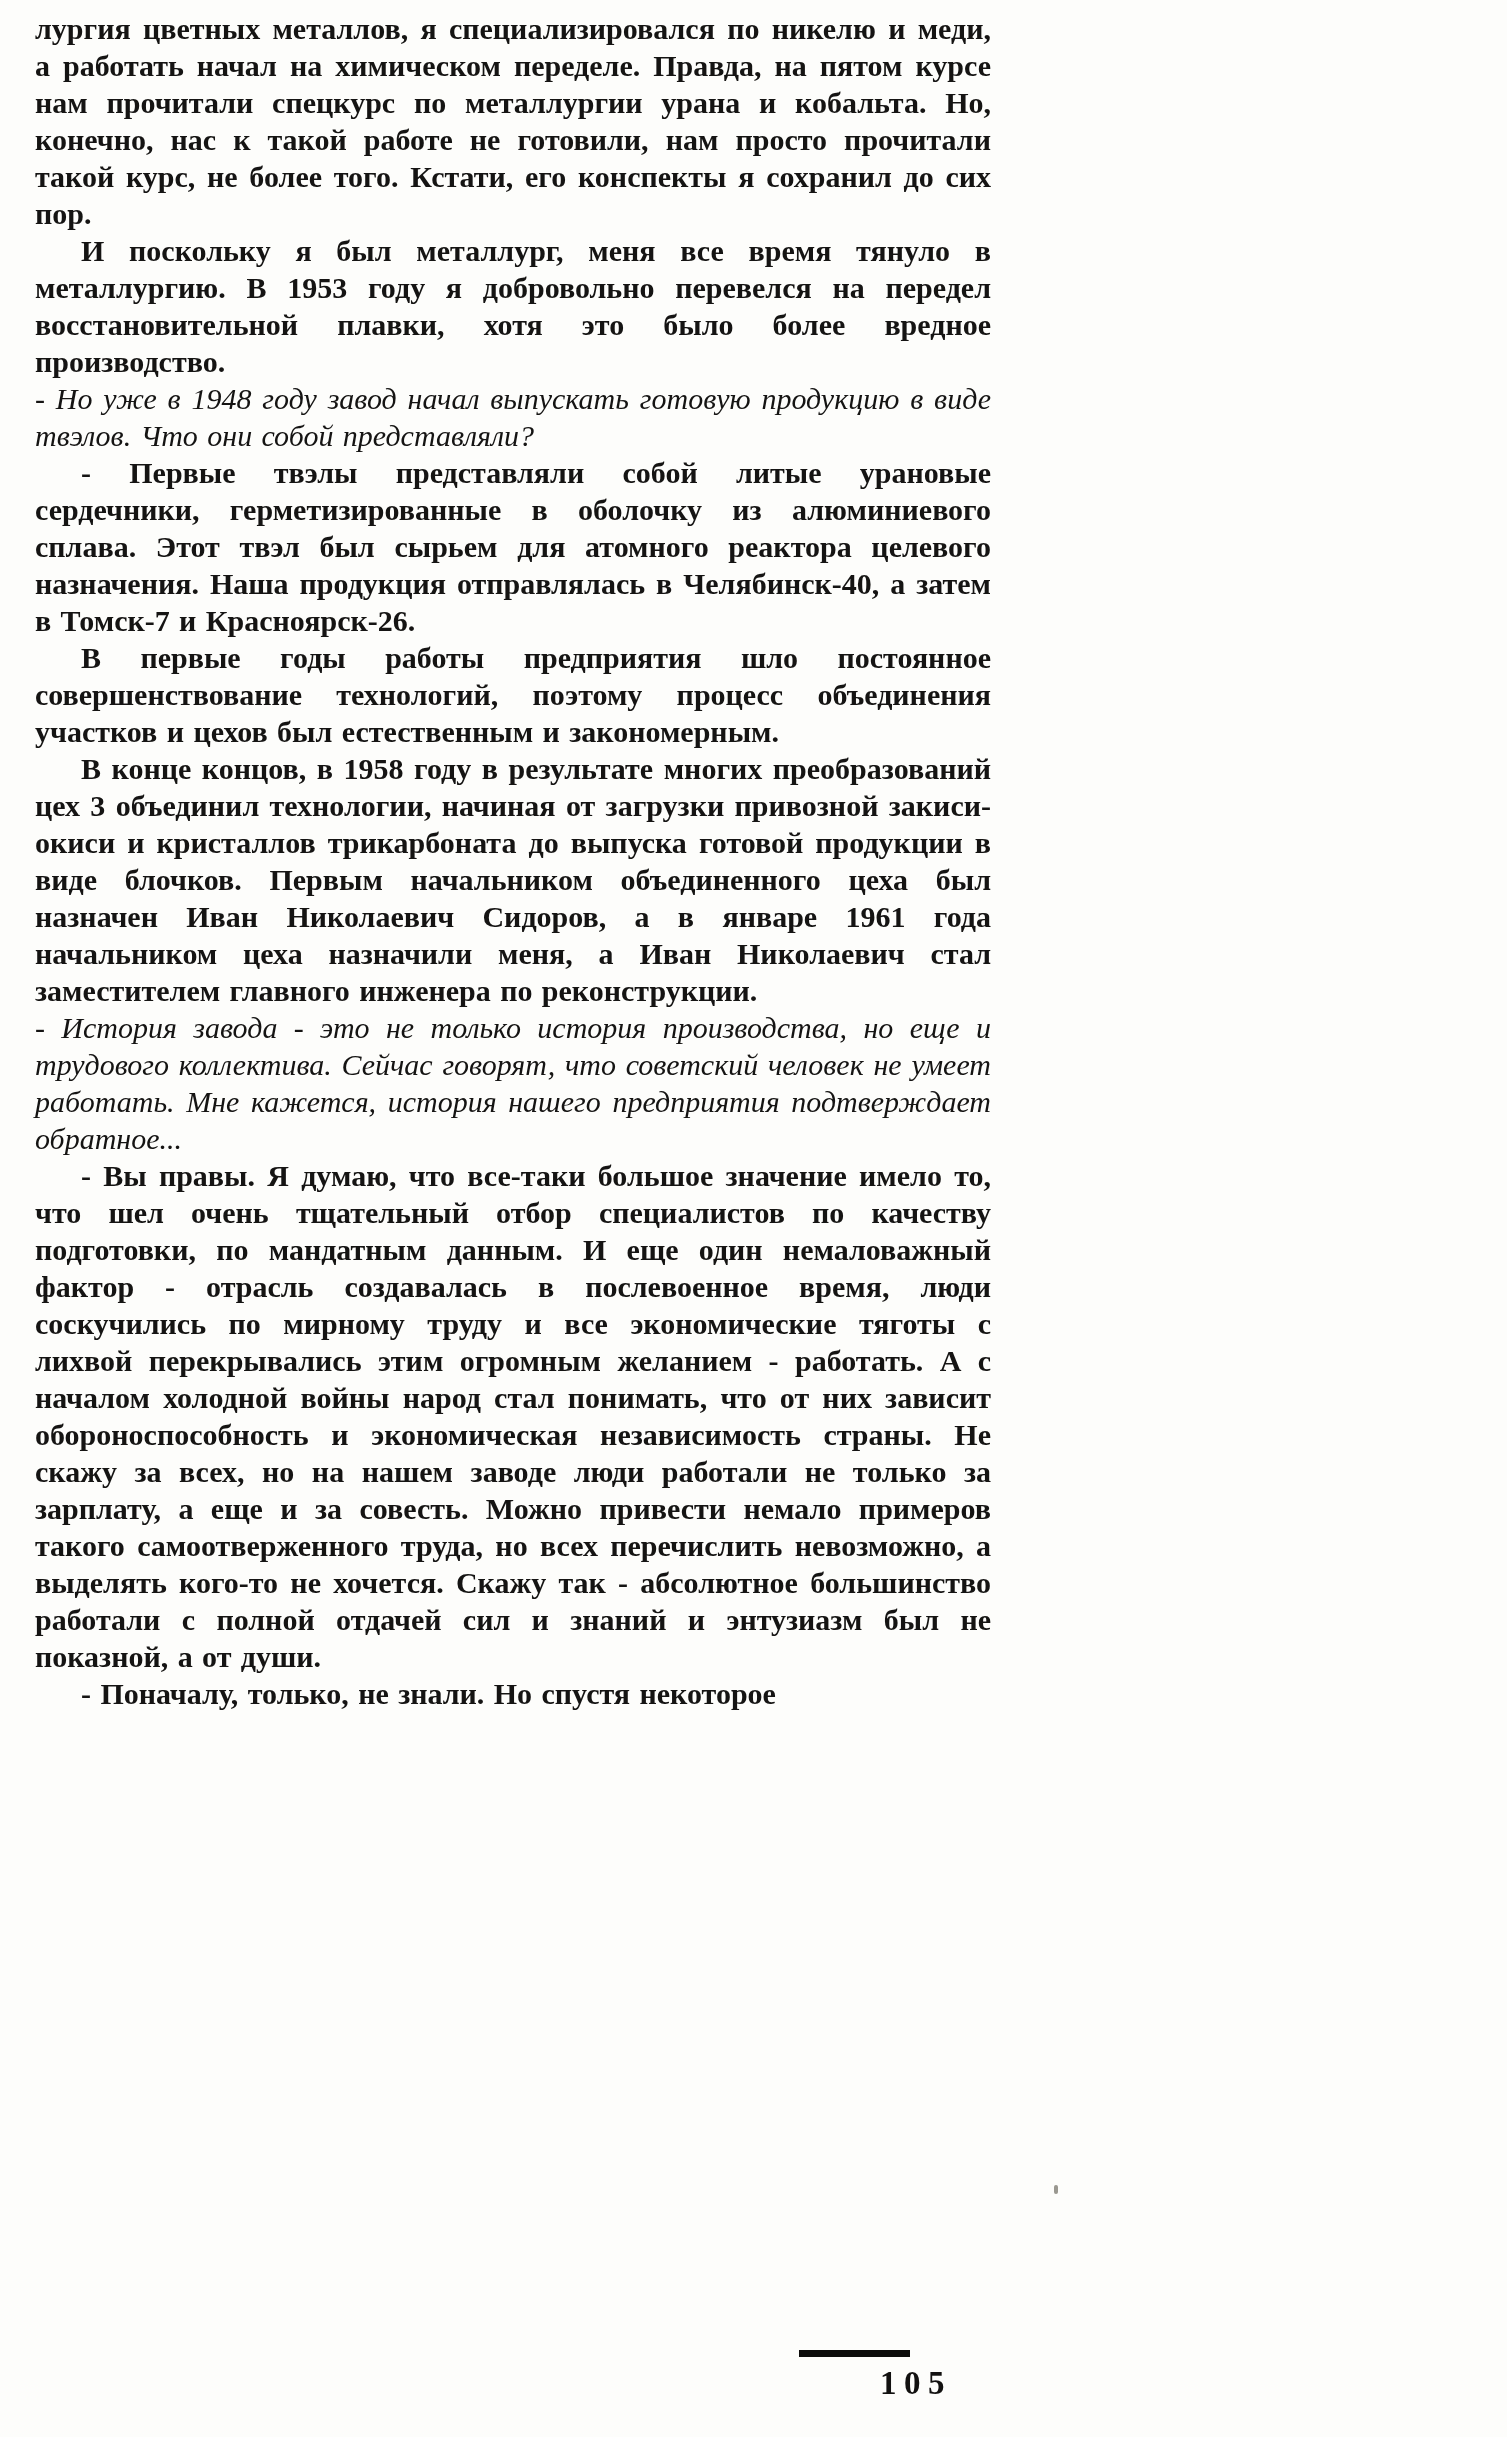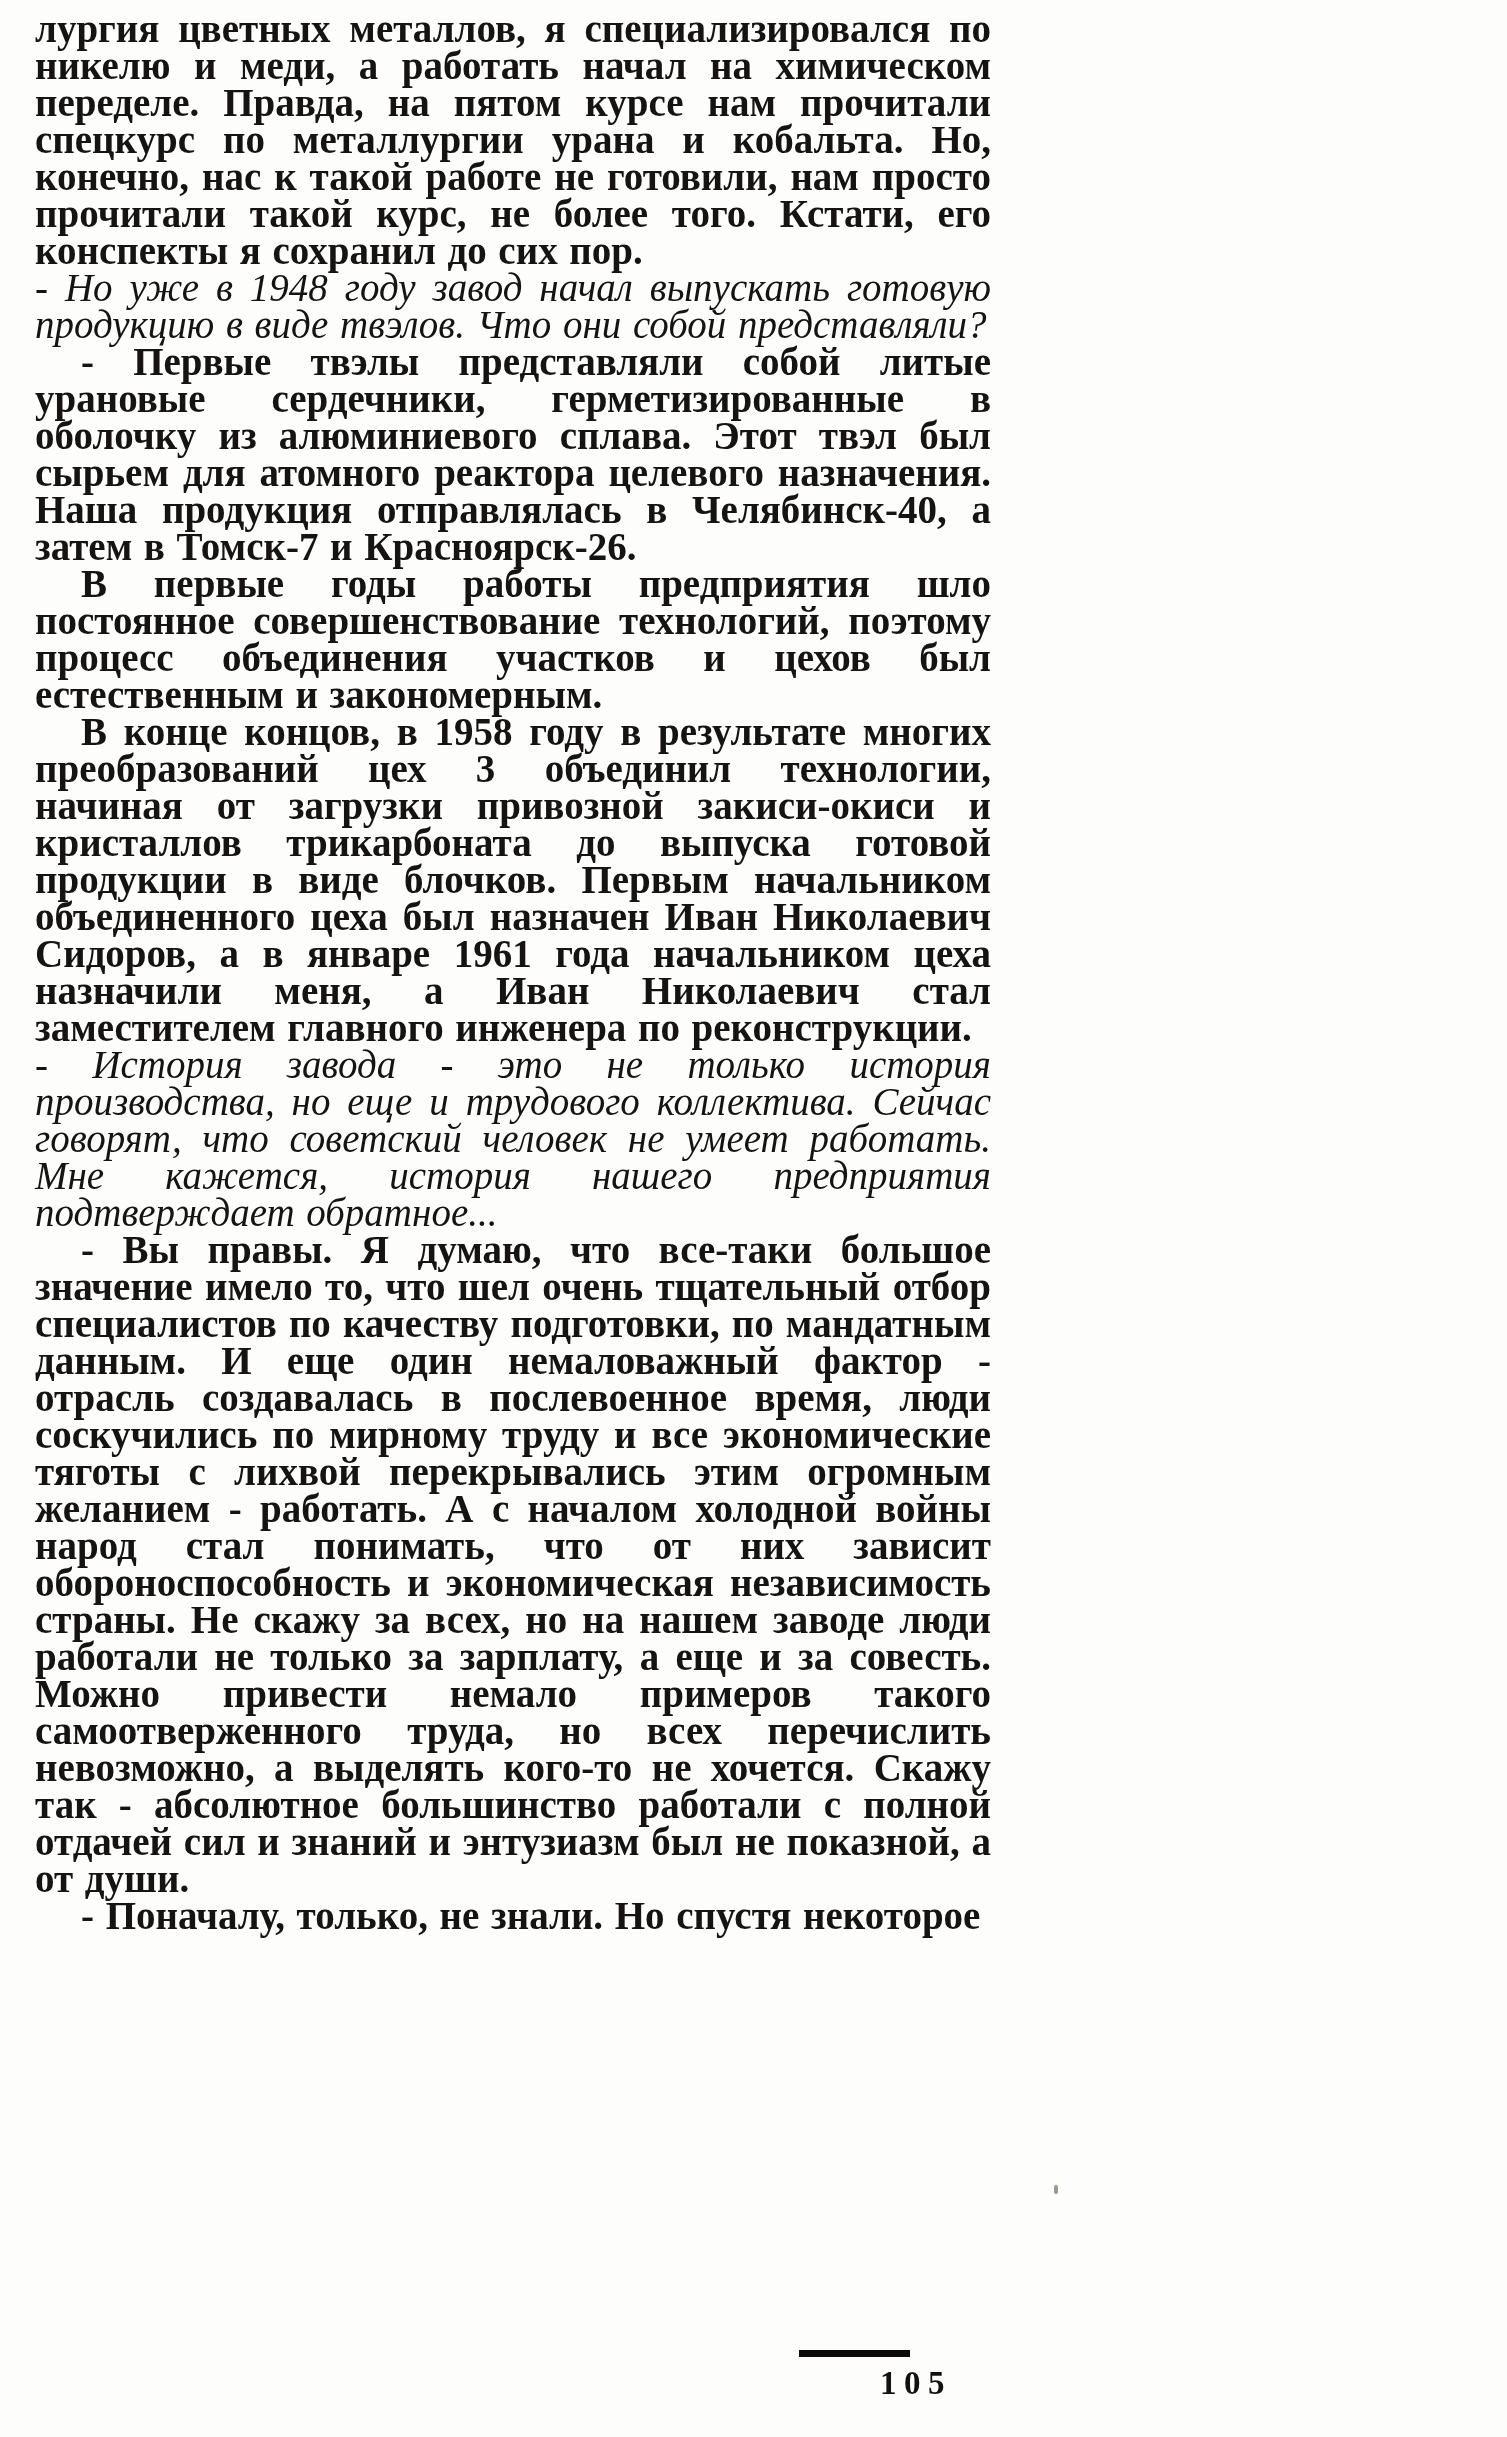--- a/index.html
+++ b/index.html
@@ -16,21 +16,21 @@
     color: #151413;
   }
   .page-text {
     position: absolute;
     left: 35px;
     top: 10px;
     width: 956px;
   }
   .para {
     margin: 0;
-    font-size: 39px;
+    font-size: 30px;
     line-height: 37px;
     text-align: justify;
     font-weight: 600;
     word-spacing: 1.9px;
   }
   .para.indent {
     text-indent: 46px;
   }
   .para.italic {
     font-style: italic;
@@ -62,20 +62,21 @@
     height: 8.8px;
     background: #9a9890;
     border-radius: 1.9px;
   }
 </style>
 </head>
 <body>
 
 <div class="page-text" id="paragraphs">
     <p class="para">лургия цветных металлов, я специализировался по никелю и меди, а работать начал на химическом переделе. Правда, на пятом курсе нам прочитали спецкурс по металлургии урана и кобальта. Но, конечно, нас к такой работе не готовили, нам просто прочитали такой курс, не более того. Кстати, его конспекты я сохранил до сих пор.</p>
+    <p class="para indent">И поскольку я был металлург, меня все время тянуло в металлургию. В 1953 году я добровольно перевелся на передел восстановительной плавки, хотя это было более вредное производство.</p>
     <p class="para italic">- Но уже в 1948 году завод начал выпускать готовую продукцию в виде твэлов. Что они собой представляли?</p>
     <p class="para indent">- Первые твэлы представляли собой литые урановые сердечники, герметизированные в оболочку из алюминиевого сплава. Этот твэл был сырьем для атомного реактора целевого назначения. Наша продукция отправлялась в Челябинск-40, а затем в Томск-7 и Красноярск-26.</p>
     <p class="para indent">В первые годы работы предприятия шло постоянное совершенствование технологий, поэтому процесс объединения участков и цехов был естественным и закономерным.</p>
     <p class="para indent">В конце концов, в 1958 году в результате многих преобразований цех 3 объединил технологии, начиная от загрузки привозной закиси-окиси и кристаллов трикарбоната до выпуска готовой продукции в виде блочков. Первым начальником объединенного цеха был назначен Иван Николаевич Сидоров, а в январе 1961 года начальником цеха назначили меня, а Иван Николаевич стал заместителем главного инженера по реконструкции.</p>
     <p class="para italic">- История завода - это не только история производства, но еще и трудового коллектива. Сейчас говорят, что советский человек не умеет работать. Мне кажется, история нашего предприятия подтверждает обратное...</p>
     <p class="para indent">- Вы правы. Я думаю, что все-таки большое значение имело то, что шел очень тщательный отбор специалистов по качеству подготовки, по мандатным данным. И еще один немаловажный фактор - отрасль создавалась в послевоенное время, люди соскучились по мирному труду и все экономические тяготы с лихвой перекрывались этим огромным желанием - работать. А с началом холодной войны народ стал понимать, что от них зависит обороноспособность и экономическая независимость страны. Не скажу за всех, но на нашем заводе люди работали не только за зарплату, а еще и за совесть. Можно привести немало примеров такого самоотверженного труда, но всех перечислить невозможно, а выделять кого-то не хочется. Скажу так - абсолютное большинство работали с полной отдачей сил и знаний и энтузиазм был не показной, а от души.</p>
     <p class="para indent">- Поначалу, только, не знали. Но спустя некоторое</p>
   </div>
 
 <div class="footer-rule"></div>

